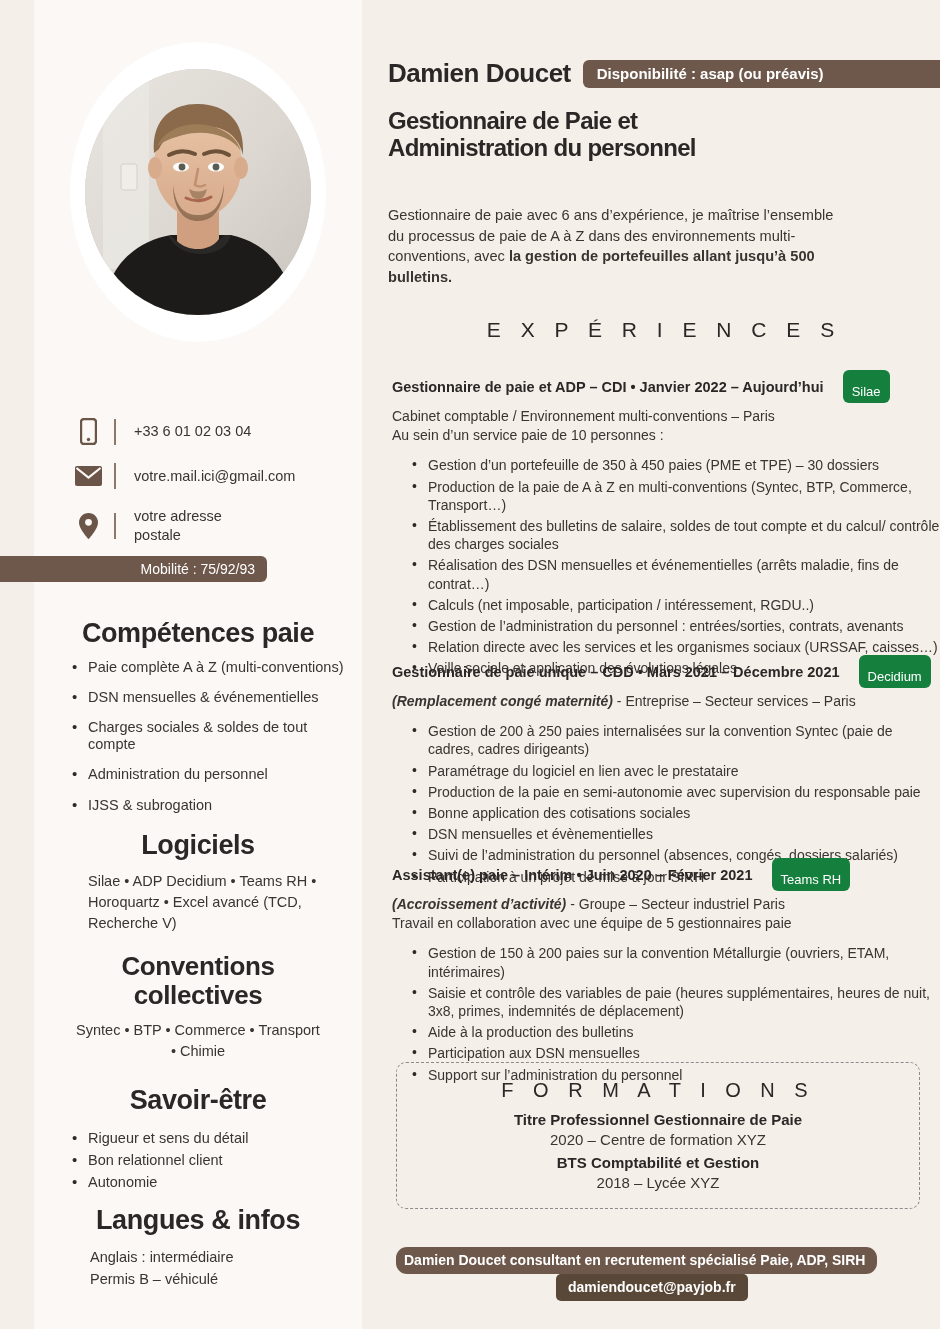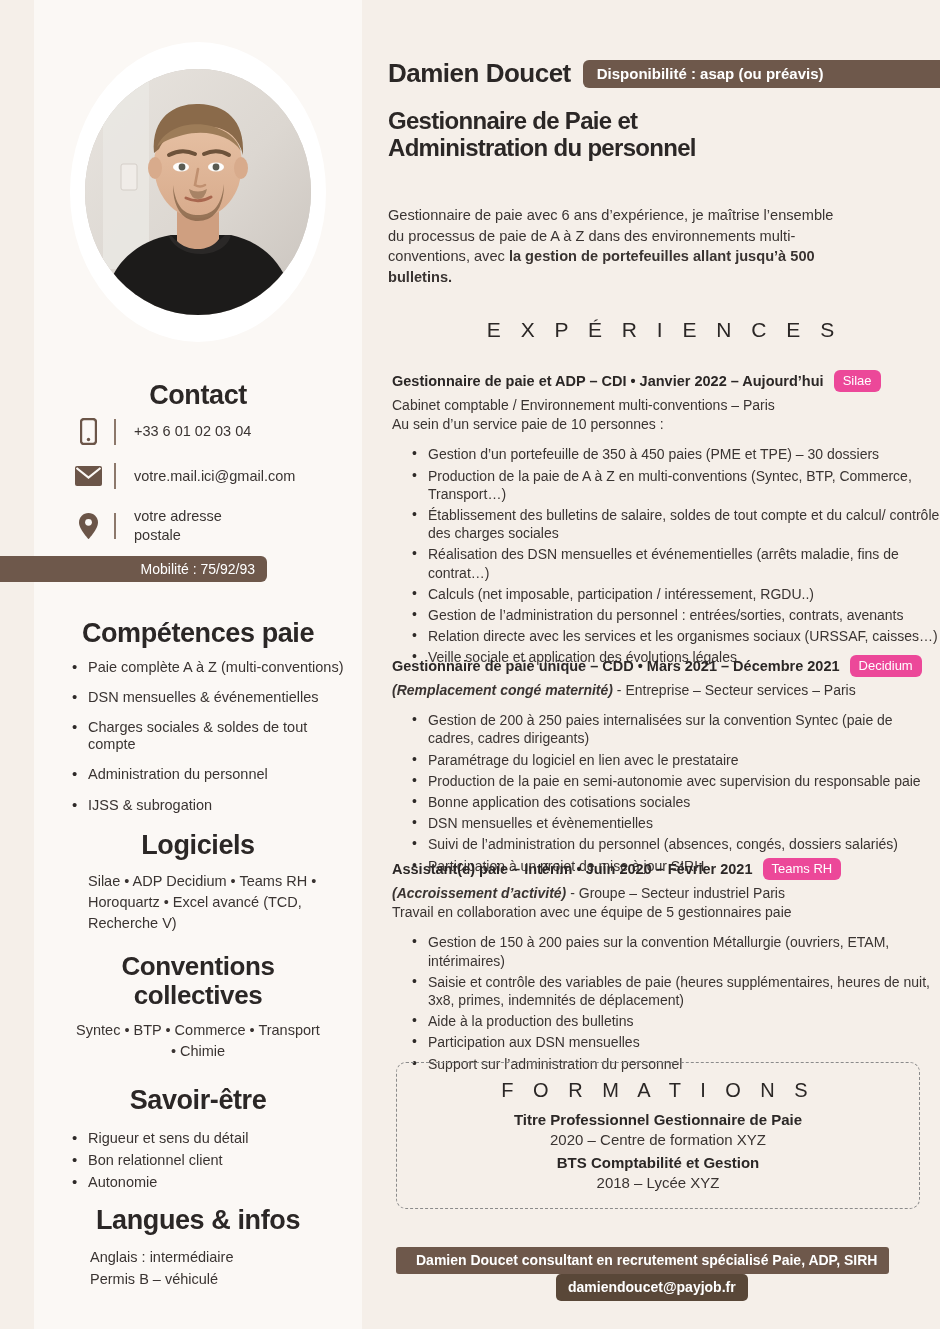--- a/index.html
+++ b/index.html
@@ -101,22 +101,22 @@
 
   .sec-title {
     text-align:center; font-size:21px; letter-spacing:7px;
     color:#2b2726; font-weight:400;
   }
 
   .job { position:absolute; left:4px; width:548px; }
   .job-head { display:flex; align-items:center; flex-wrap:nowrap; }
   .job-title { font-size:14.5px; font-weight:bold; color:#2b2726; white-space:nowrap; }
   .tool-badge {
-    margin-left:10px; background:#ec4899; color:#fff;
-    font-size:13px; padding:3px 9px 4px 9px; border-radius:6px; white-space:nowrap;
+    margin-left:19px; background:#15803d; color:#fff;
+    font-size:13px; padding:14px 9px 4px 9px; border-radius:6px; white-space:nowrap;
   }
   .job-sub { font-size:14px; color:#3a3432; margin-top:4px; line-height:1.3; }
   .job-sub i { font-style:italic; font-weight:bold; }
   ul.jb { list-style:none; margin:12px 0 0 0; padding:0 0 0 20px; }
   ul.jb li {
     position:relative; font-size:14px; color:#3a3432;
     line-height:1.3; margin-bottom:3px; padding-left:16px;
   }
   ul.jb li::before { content:"•"; position:absolute; left:0; top:-1px; color:#2e2a28; }
 
@@ -125,21 +125,21 @@
     border:1.5px dashed #8b8b8b; border-radius:10px; box-sizing:border-box;
     display:flex; flex-direction:column; align-items:center; padding-top:16px;
   }
   .form-box .sec-title { font-size:20px; letter-spacing:7px; }
   .f-line { font-size:15px; color:#3a3432; line-height:1.3; text-align:center; }
   .f-line.b { font-weight:bold; color:#2b2726; margin-top:8px; }
 
   .foot1 {
     position:absolute; left:8px; top:1247px;
     background:#6e584b; color:#fff; font-weight:bold; font-size:14px;
-    padding:5px 12px 6px 20px; border-radius:3px; white-space:nowrap;
+    padding:5px 12px 6px 8px; border-radius:11px; white-space:nowrap;
   }
   .foot2 {
     position:absolute; left:168px; top:1274px;
     background:#594738; color:#fff; font-weight:bold; font-size:14px;
     padding:5px 12px 6px 12px; border-radius:5px; white-space:nowrap;
   }
 </style>
 </head>
 <body>
 
@@ -190,21 +190,20 @@
           <path d="M113 100 L 110 116 q 5 3 10 0" stroke="#c09070" stroke-width="2.6" fill="none" stroke-linecap="round"></path>
 
           <path d="M101 129 q 13 6 25 -1" stroke="#a9674f" stroke-width="3" fill="none" stroke-linecap="round"></path>
 
           <path d="M88 116 C 88 142, 100 152, 113 152 C 127 152, 139 141, 139 115 C 136 140, 126 146, 113 146 C 100 146, 91 139, 88 116 Z" fill="#7d5e42" opacity="0.72"></path>
           <path d="M104 120 q 9 5 18 0 q -2 10 -9 10 q -7 0 -9 -10 Z" fill="#7d5e42" opacity="0.55"></path>
         </svg>
       </div>
     </div>
 
-    <h2 class="s-heading" style="position:absolute; left:14px; top:380px; width:300px;">Contact</h2>
 
     <div class="contact-block">
 
       <div class="contact-row">
         <span class="c-icon">
           <svg width="17" height="27" viewBox="0 0 17 27" aria-hidden="true">
             <rect x="1" y="1" width="15" height="25" rx="3" fill="none" stroke="#6b5548" stroke-width="2.4"></rect>
             <circle cx="8.5" cy="21.5" r="1.7" fill="#6b5548"></circle>
           </svg>
         </span>

